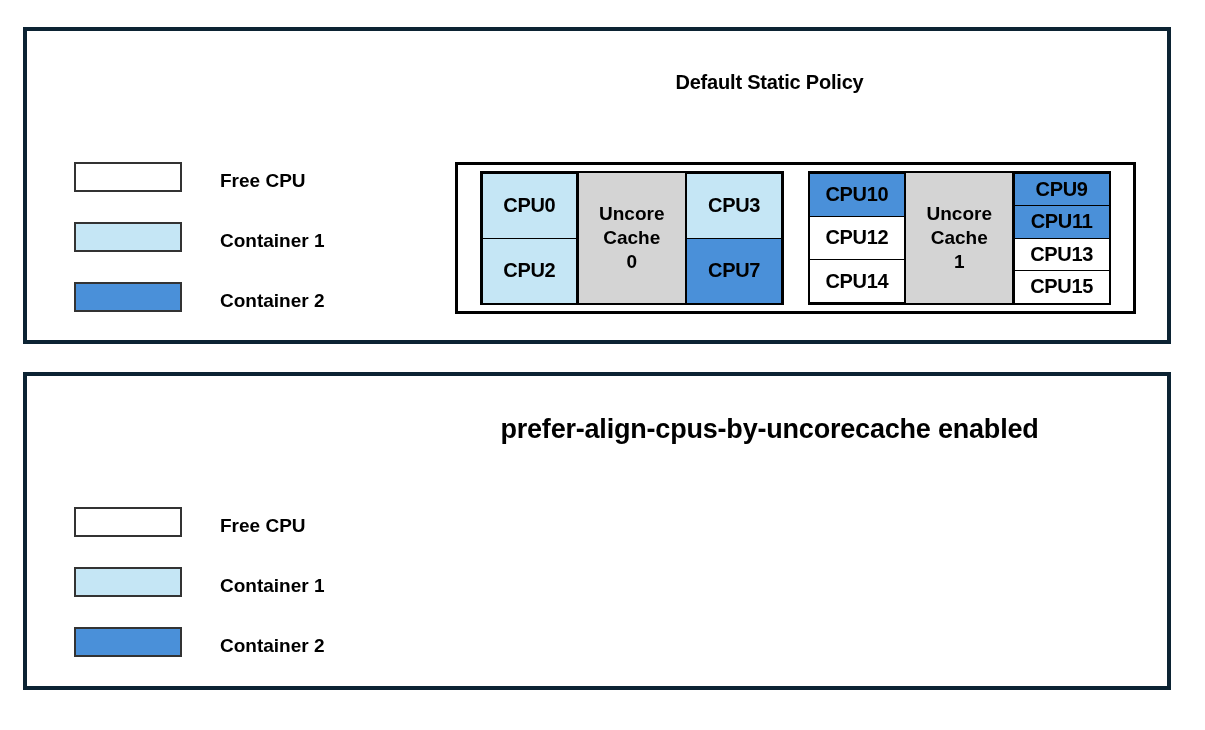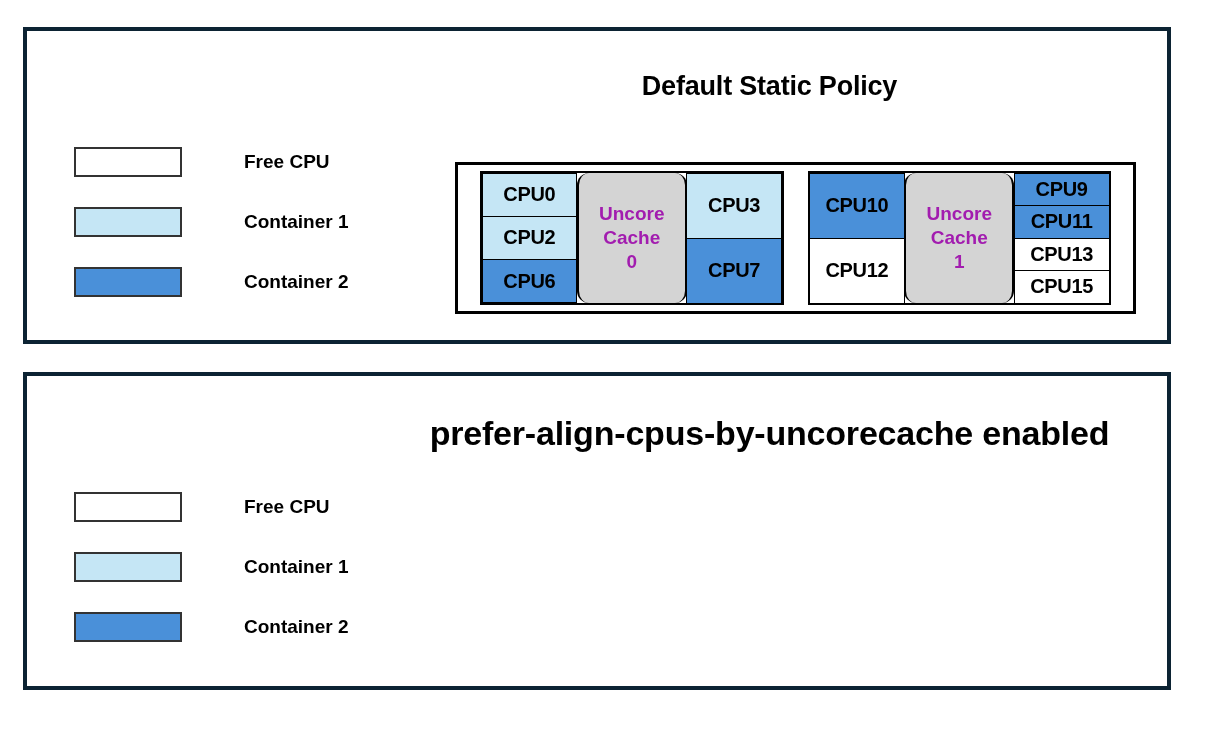--- a/index.html
+++ b/index.html
@@ -29,40 +29,39 @@
     position: absolute;
     left: 0;
     right: 0;
     text-align: center;
     font-weight: bold;
     color: #000000;
     letter-spacing: -0.2px;
   }
   #title-top {
     top: 40px;
-    font-size: 27px;
+    font-size: 20px;
   }
   #title-bottom {
     top: 38px;
-    font-size: 34px;
+    font-size: 27px;
   }
   
   #title-top, #title-bottom { padding-left: 345px; }
 
   
   .legend {
     position: absolute;
     left: 47px;
     top: 101px;
   }
   .legend-row {
     display: flex;
-    align-items: center;
+    align-items: flex-end;
     height: 60px;
-    gap: 24px;
   }
   .legend-swatch {
     width: 108px;
     height: 30px;
     box-sizing: border-box;
     border: 2px solid #333333;
     flex: 0 0 auto;
   }
   .legend-label {
     margin-left: 38px;
@@ -119,24 +118,23 @@
     box-sizing: border-box;
     border-left: 2px solid #000000;
     border-right: 2px solid #000000;
     background: #d4d4d4;
     display: flex;
     flex-direction: column;
     align-items: center;
     justify-content: center;
     font-size: 19px;
     font-weight: bold;
-    color: #a21caf;
+    color: #000000;
     line-height: 1.28;
     text-align: center;
-    border-radius: 12px;
   }
 
   .state-free { background: #ffffff; }
   .state-c1   { background: #c5e6f5; }
   .state-c2   { background: #4a90d9; }
 </style>
 </head>
 <body>
 
 <div class="panel" id="panel-top">
@@ -157,37 +155,37 @@
       <div class="legend-label">Container 2</div>
     </div>
   </div>
 
   <div class="cpu-diagram" id="diagram-top">
 
     <div class="cache-group">
       <div class="cpu-col">
         <div class="cpu-cell state-c1">CPU0</div>
         <div class="cpu-cell state-c1">CPU2</div>
-        <div class="cpu-cell state-c2">CPU6</div>
       </div>
       <div class="cache-cell">
         <span>Uncore</span>
         <span>Cache</span>
         <span>0</span>
       </div>
       <div class="cpu-col">
         <div class="cpu-cell state-c1">CPU3</div>
         <div class="cpu-cell state-c2">CPU7</div>
       </div>
     </div>
 
     <div class="cache-group">
       <div class="cpu-col">
         <div class="cpu-cell state-c2">CPU10</div>
         <div class="cpu-cell state-free">CPU12</div>
+        <div class="cpu-cell state-free">CPU14</div>
       </div>
       <div class="cache-cell">
         <span>Uncore</span>
         <span>Cache</span>
         <span>1</span>
       </div>
       <div class="cpu-col">
         <div class="cpu-cell state-c2">CPU9</div>
         <div class="cpu-cell state-c2">CPU11</div>
         <div class="cpu-cell state-free">CPU13</div>

